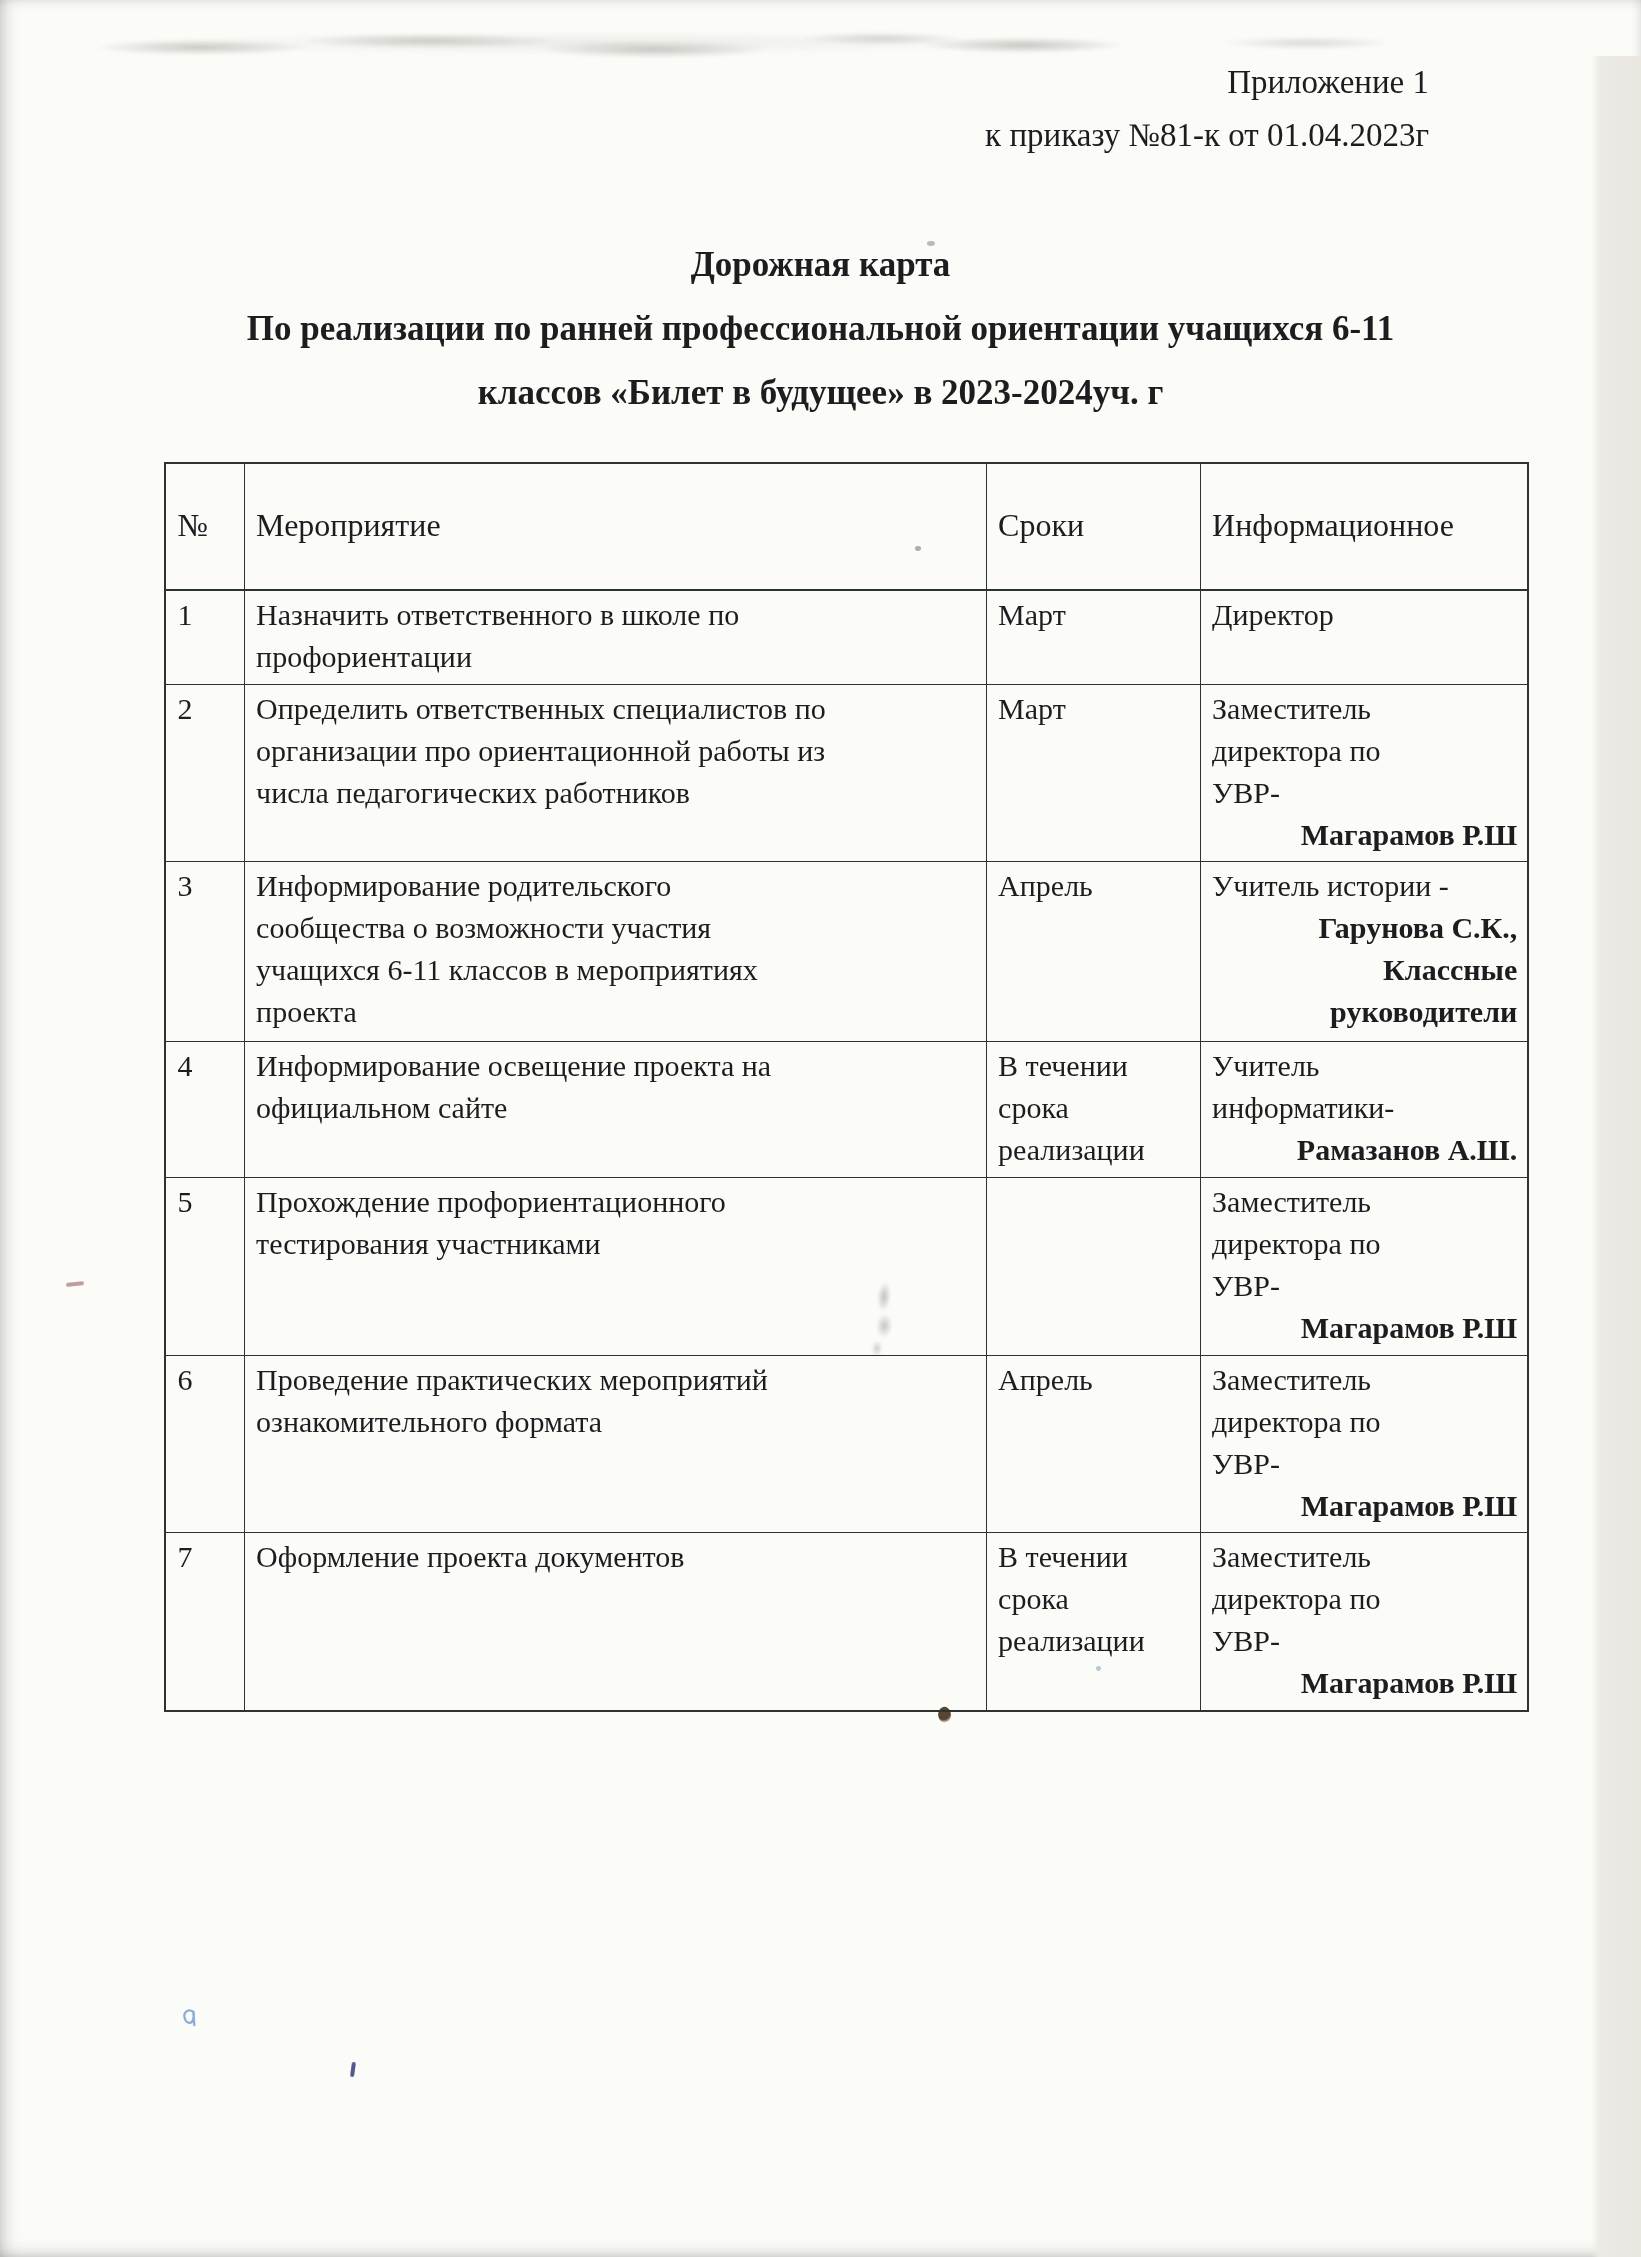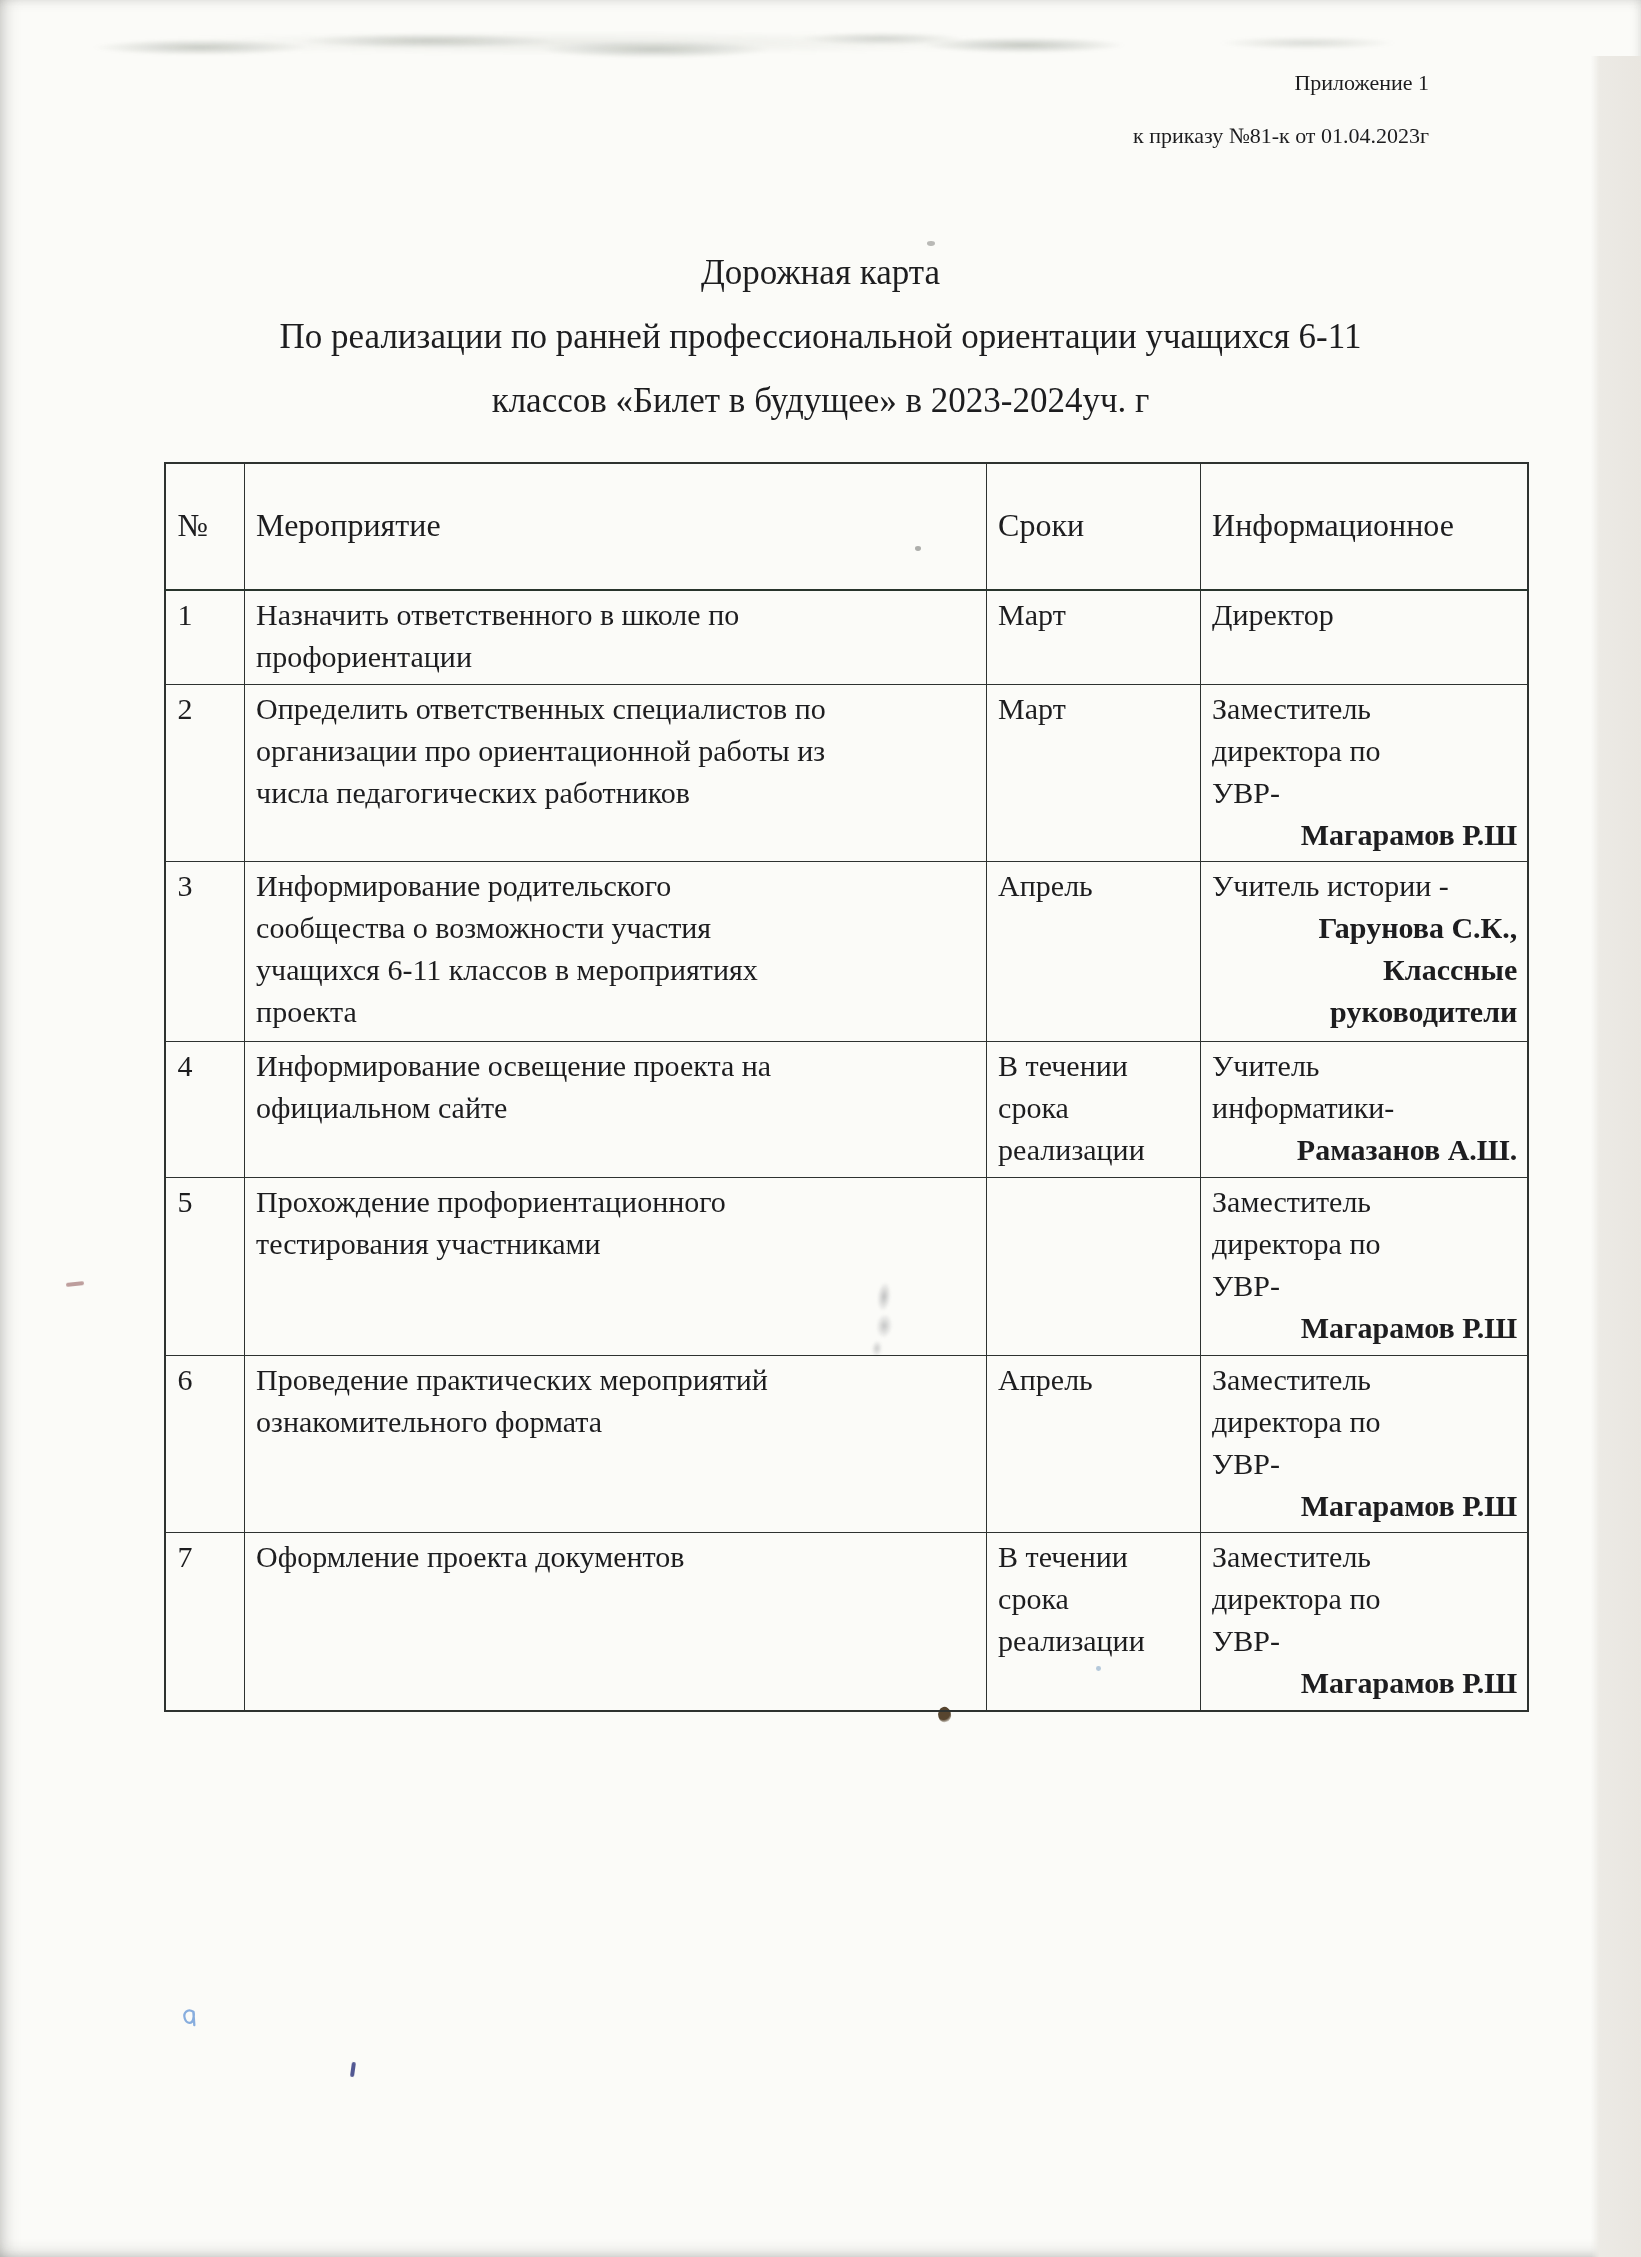--- a/index.html
+++ b/index.html
@@ -71,26 +71,26 @@
     background:rgba(128,66,66,.5);border-radius:1.9px;transform:rotate(-6deg);
     filter:blur(0.5px);
   }
   .scan-speck-a{position:absolute;left:915px;top:546px;width:5.8px;height:4.8px;background:rgba(110,112,108,.55);border-radius:50%;filter:blur(0.4px);}
   .scan-speck-b{position:absolute;left:927px;top:241px;width:7.7px;height:4.8px;background:rgba(120,120,116,.5);border-radius:50%;filter:blur(0.5px);}
   .scan-speck-c{position:absolute;left:1096px;top:1666px;width:4.8px;height:4.8px;background:rgba(110,150,190,.5);border-radius:50%;filter:blur(0.4px);}
   
   .header-right{
     position:absolute;top:56px;left:579px;width:850px;
     text-align:right;
-    font-size:22px;line-height:53px;
+    font-size:33px;line-height:53px;
   }
   .doc-title{
-    position:absolute;top:241px;left:21px;width:1599px;
+    position:absolute;top:233px;left:21px;width:1599px;
     text-align:center;
-    font-size:35px;line-height:64px;
+    font-size:35px;line-height:64px;font-weight:bold;
   }
   .doc-title .t1{margin-bottom:0;}
   
   table.roadmap{
     position:absolute;left:164px;top:462px;
     width:1363px;
     border-collapse:collapse;table-layout:fixed;
     font-size:30px;line-height:42px;color:var(--ink);
   }
   table.roadmap col.c-num{width:79px;}

